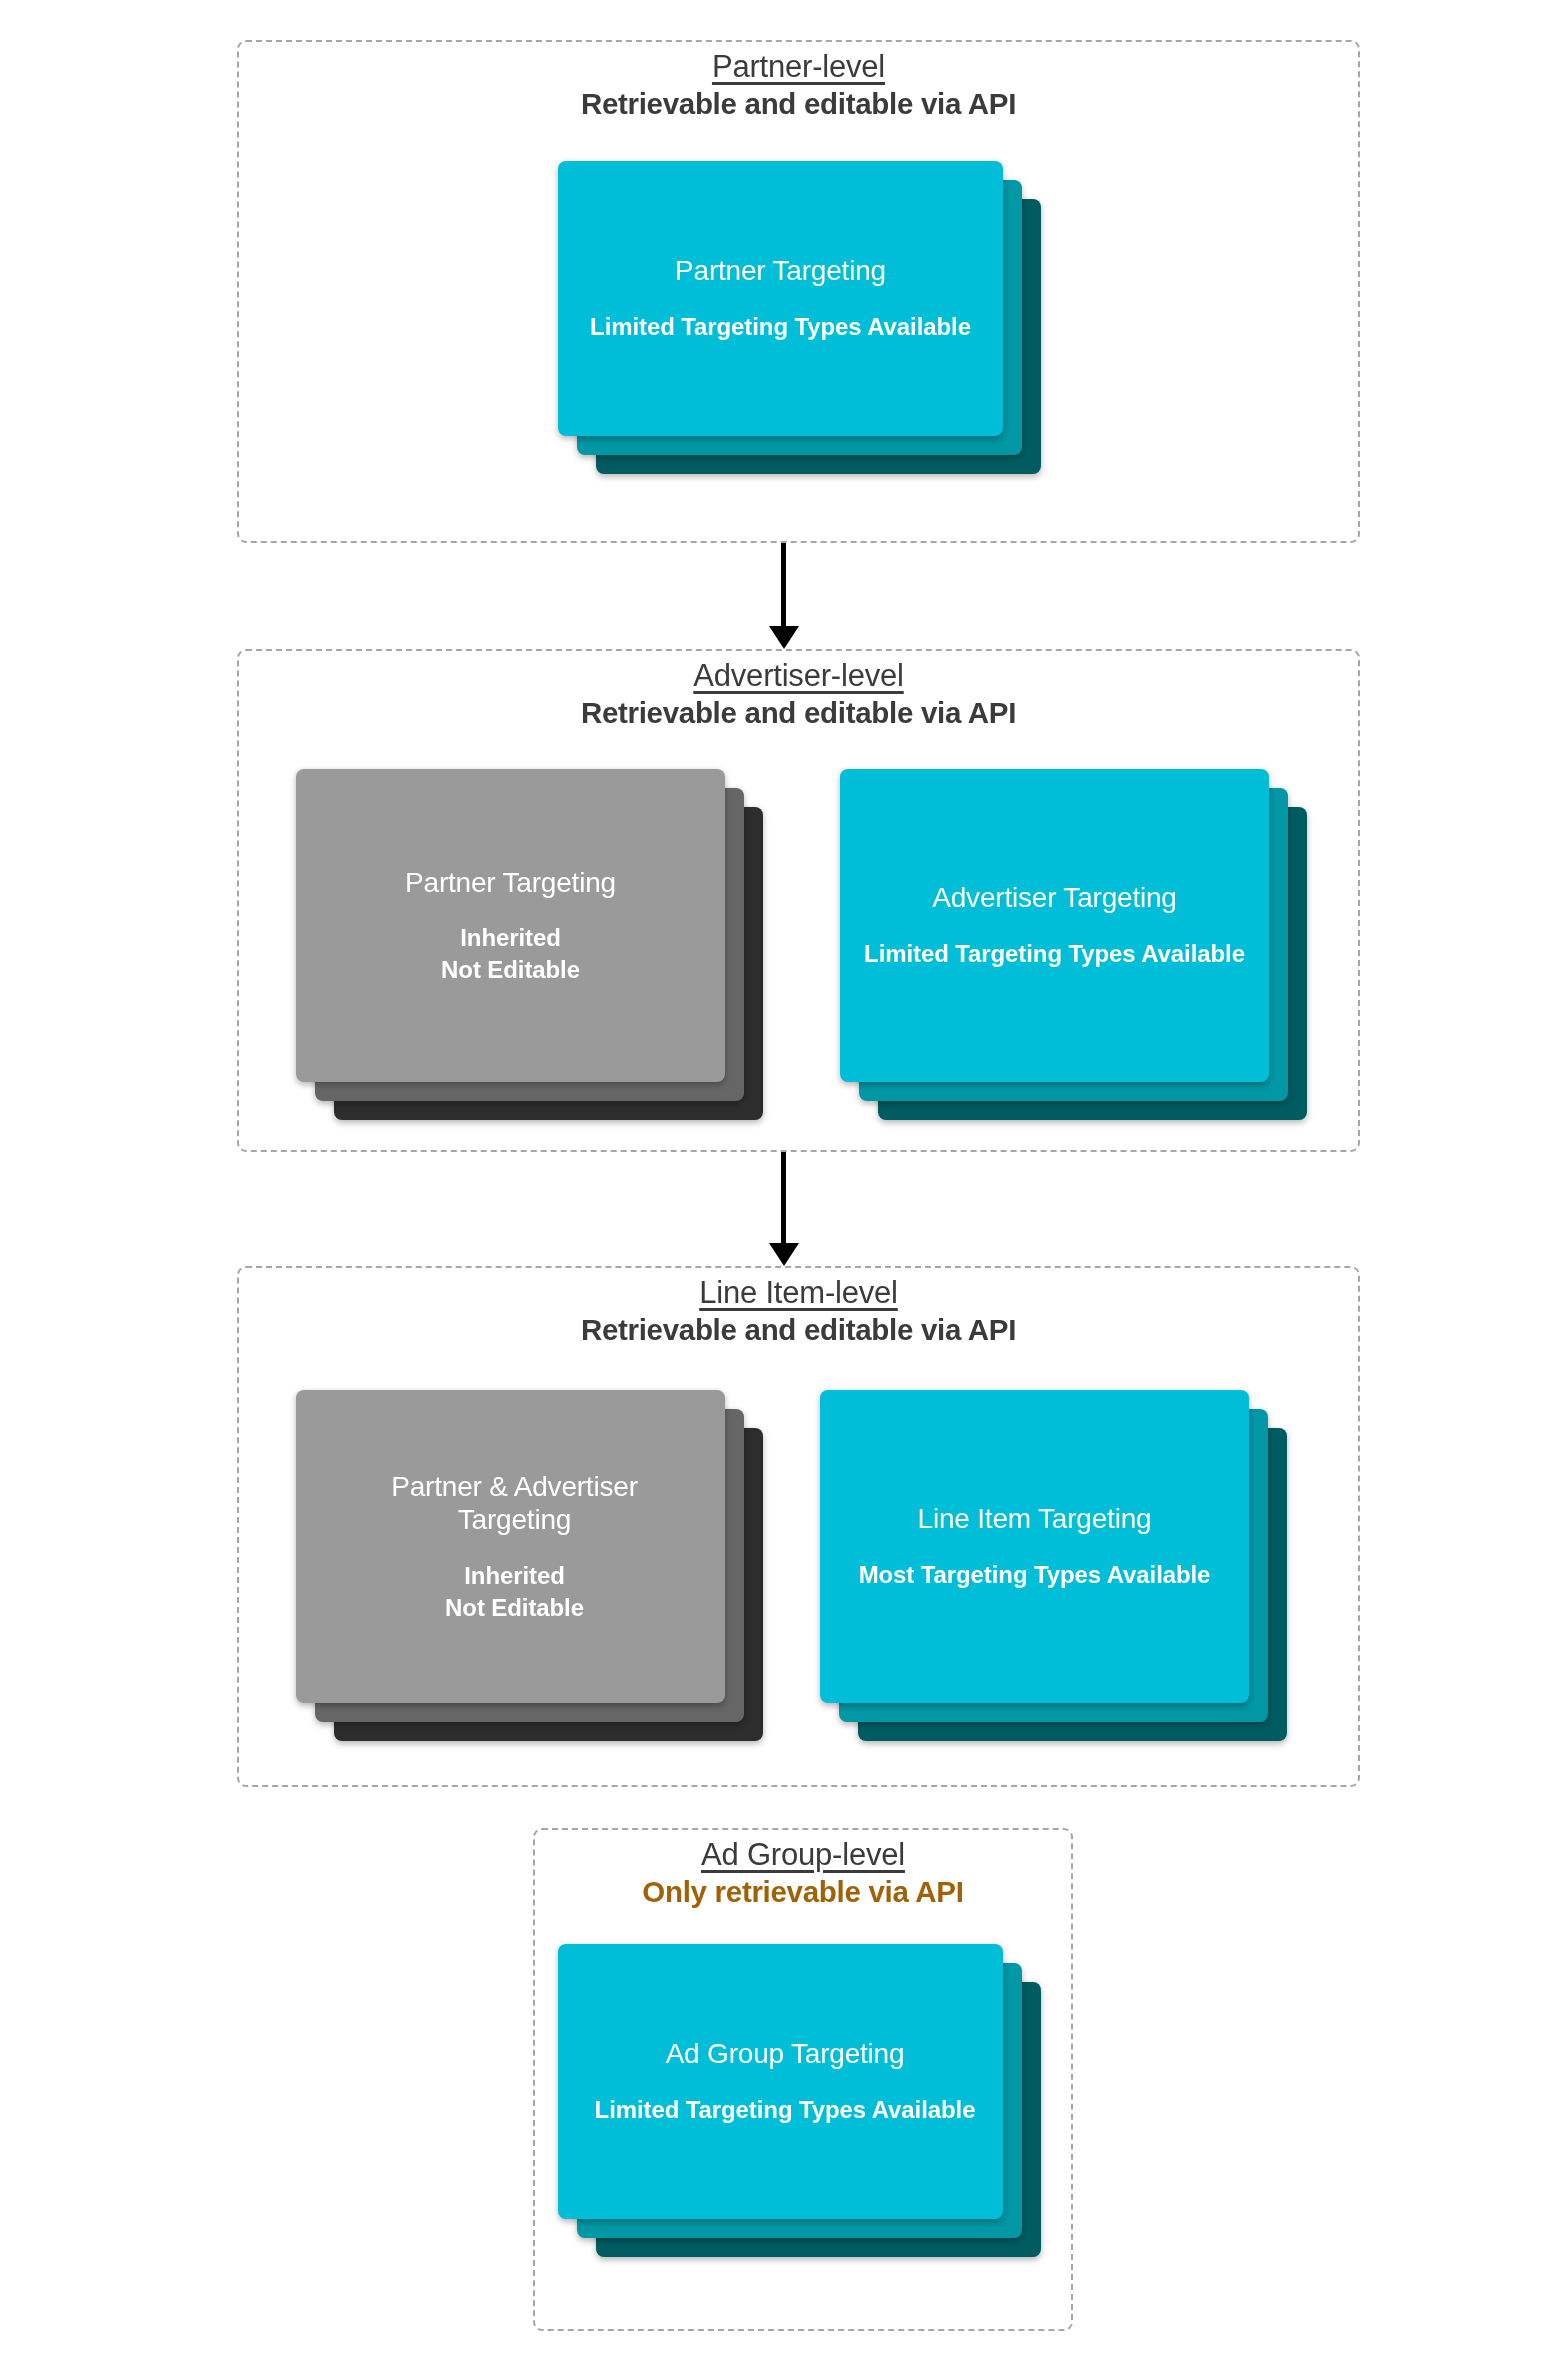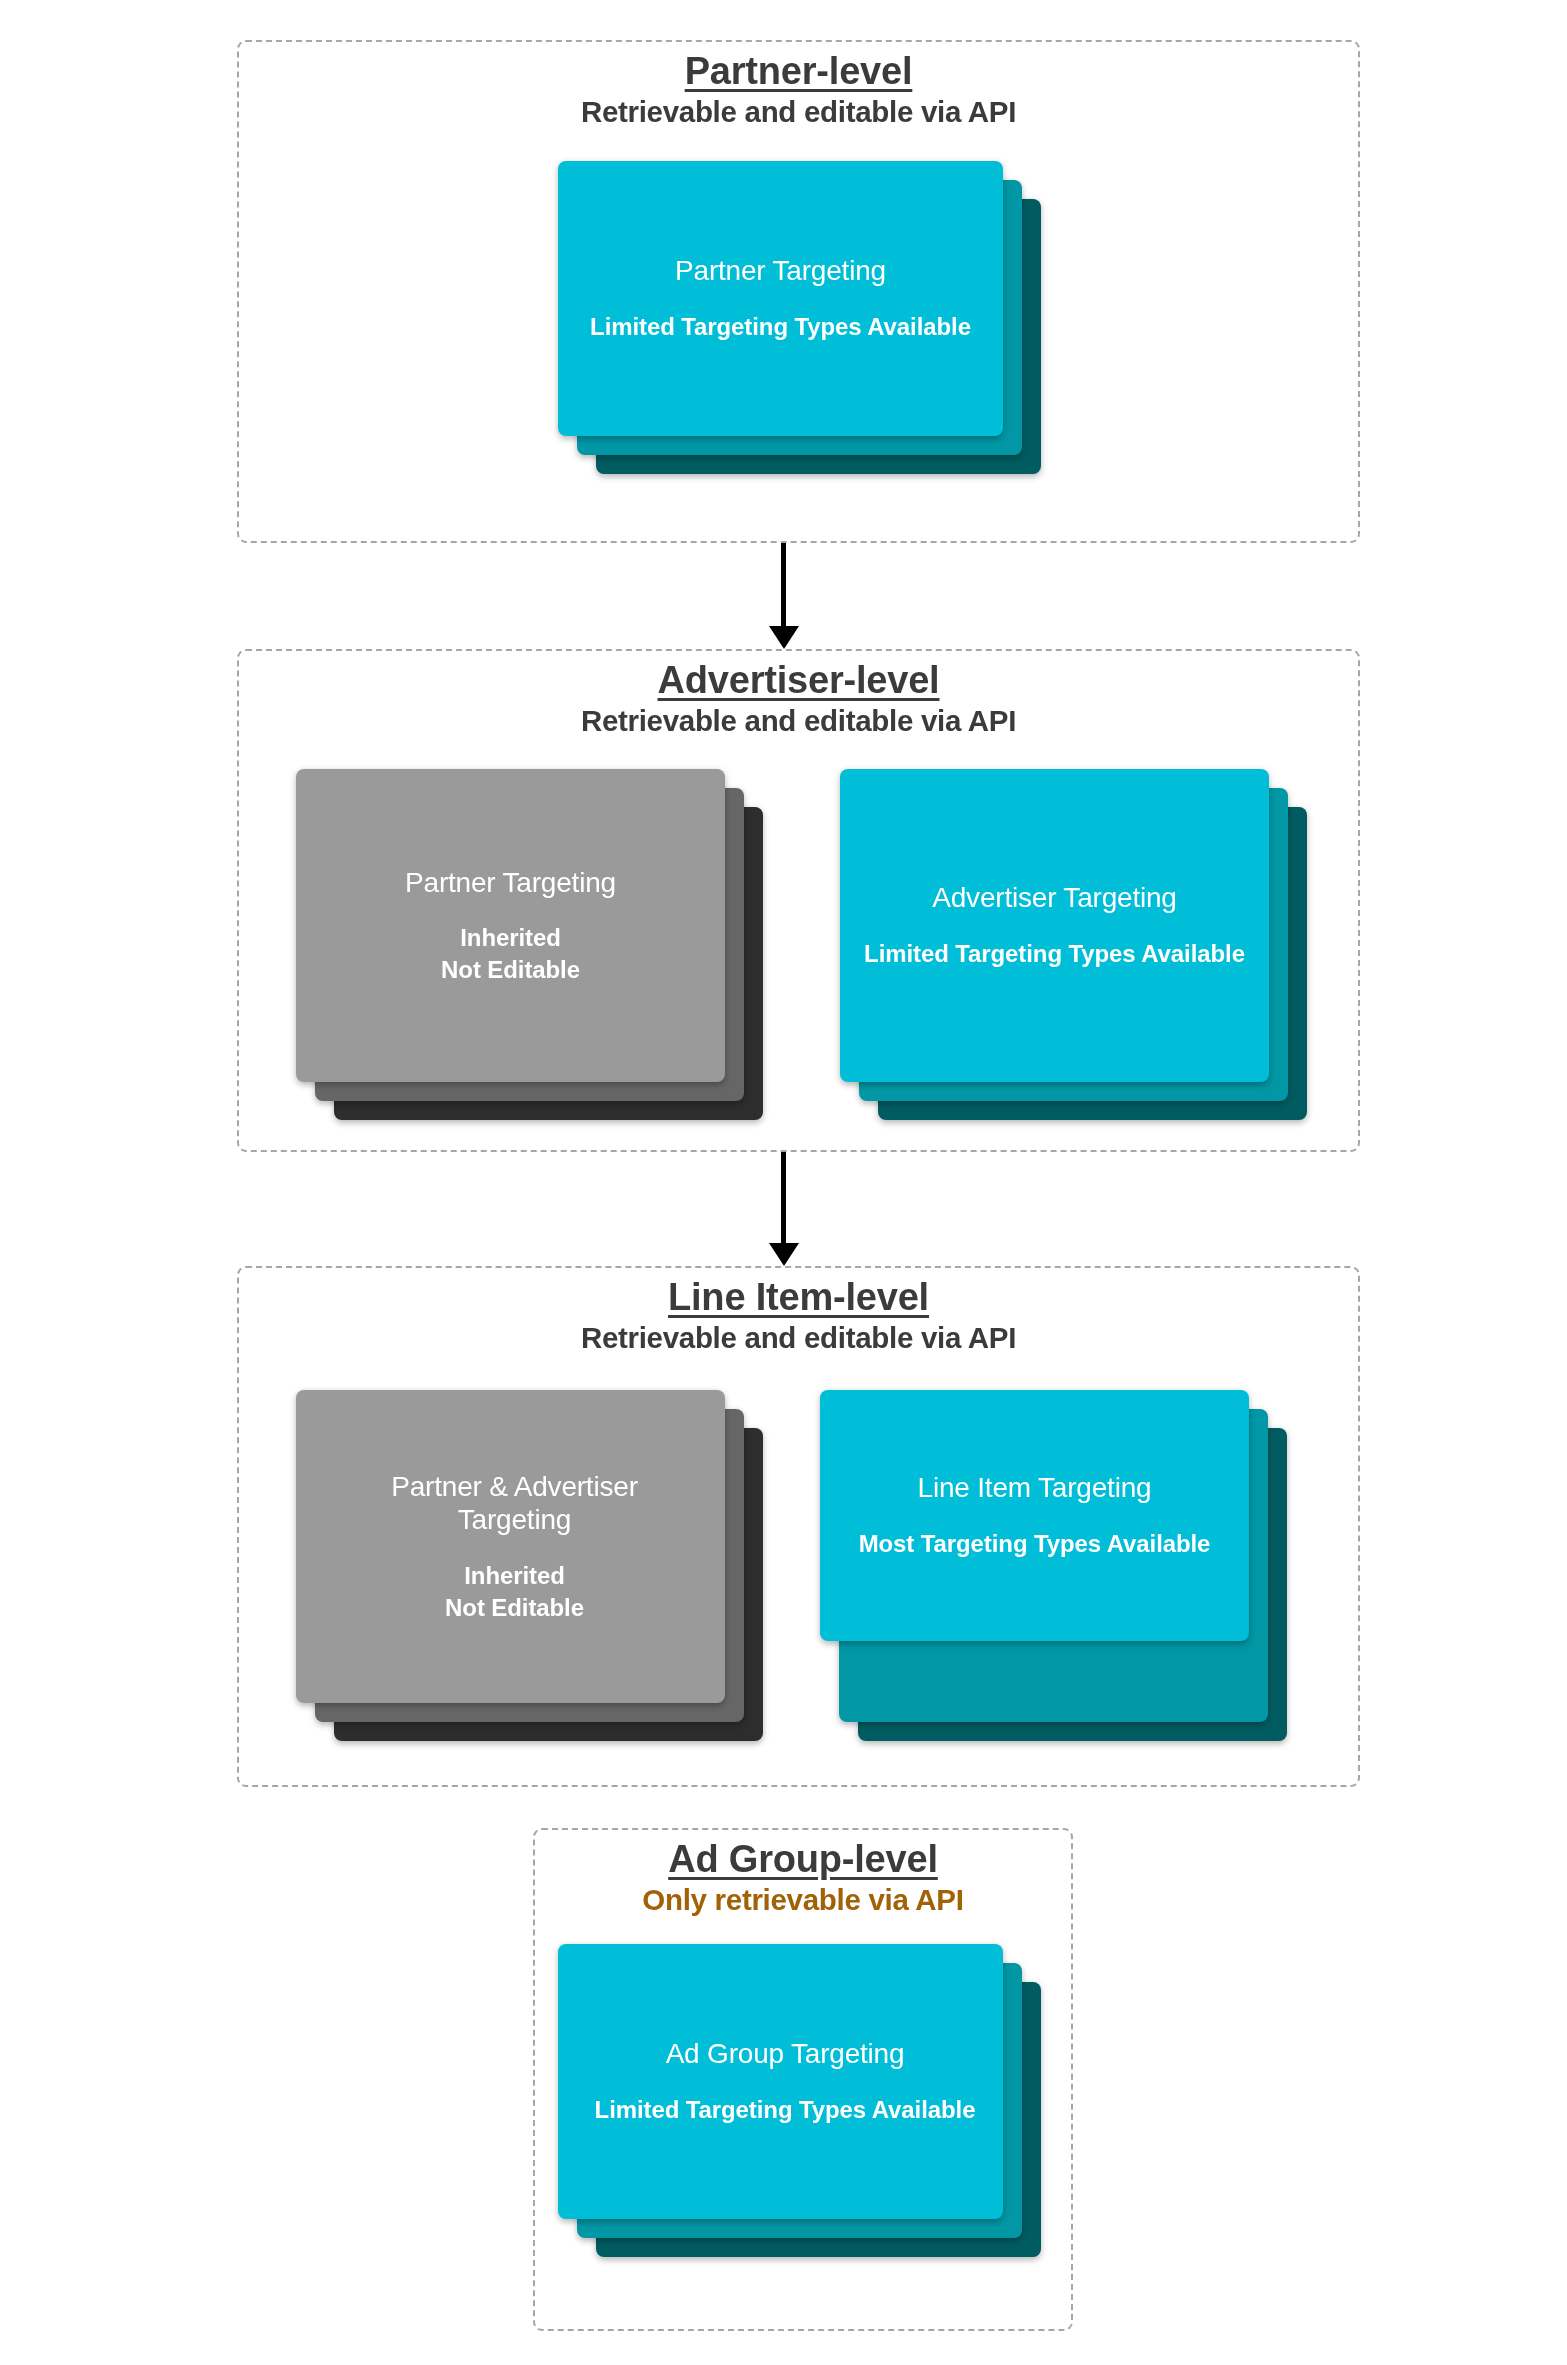--- a/index.html
+++ b/index.html
@@ -27,26 +27,26 @@
   
   .level-head {
     position: absolute;
     left: 0;
     right: 0;
     text-align: center;
     pointer-events: none;
   }
   .level-title {
     display: block;
-    font-size: 38px;
+    font-size: 31px;
     line-height: 1.18;
     color: #3b3b3b;
     text-decoration: underline;
     text-underline-offset: 4.5px;
-    font-weight: 700;
+    font-weight: 400;
     letter-spacing: -0.2px;
   }
   .level-sub {
     display: block;
     font-size: 29.5px;
     line-height: 1.25;
     font-weight: 700;
     color: #3b3b3b;
     letter-spacing: -0.3px;
   }
@@ -196,21 +196,21 @@
   <div class="layer front" style="width:429px; height:313px;padding-left:24px;">
     <span class="card-title" style="max-width:330px;">Partner &amp; Advertiser Targeting</span>
     <span class="card-note" style="white-space:pre-line;">Inherited
 Not Editable</span>
   </div>
 </div>
 
 <div class="stack cyan" style="left:820px; top:1390px; width:466px; height:350px;">
   <div class="layer back" style="width:429px; height:313px;"></div>
   <div class="layer mid" style="width:429px; height:313px;"></div>
-  <div class="layer front" style="width:429px; height:251px;">
+  <div class="layer front" style="width:429px; height:313px;">
     <span class="card-title">Line Item Targeting</span>
     <span class="card-note linked">Most Targeting Types Available</span>
   </div>
 </div>
 
 <div class="level-box" style="left:533px; top:1828px; width:540px; height:503px;"></div>
 
 <div class="level-head" style="left:533px; top:1837px; width:540px;">
   <span class="level-title">Ad Group-level</span>
   <span class="level-sub alert">Only retrievable via API</span>

